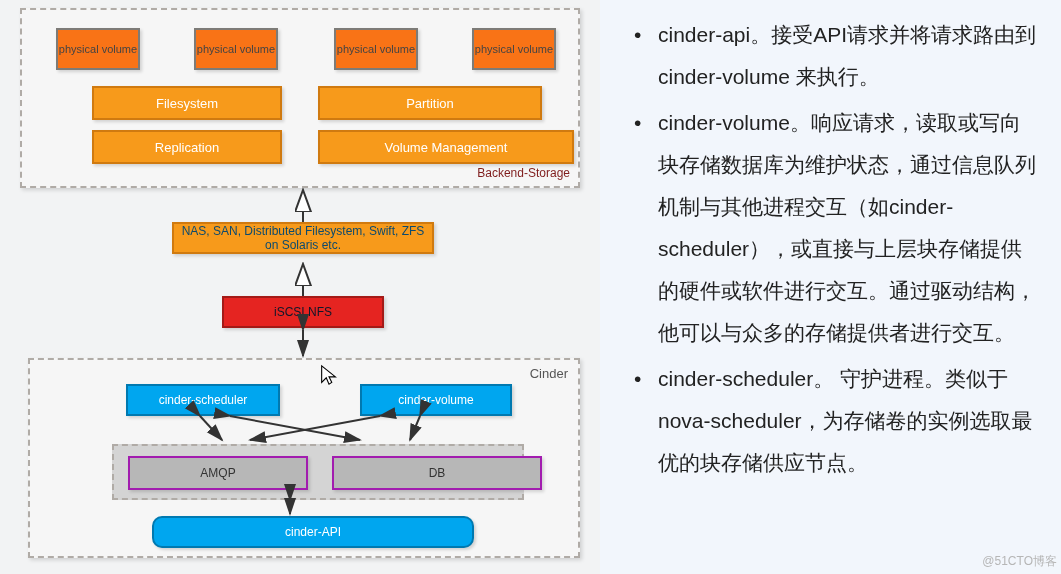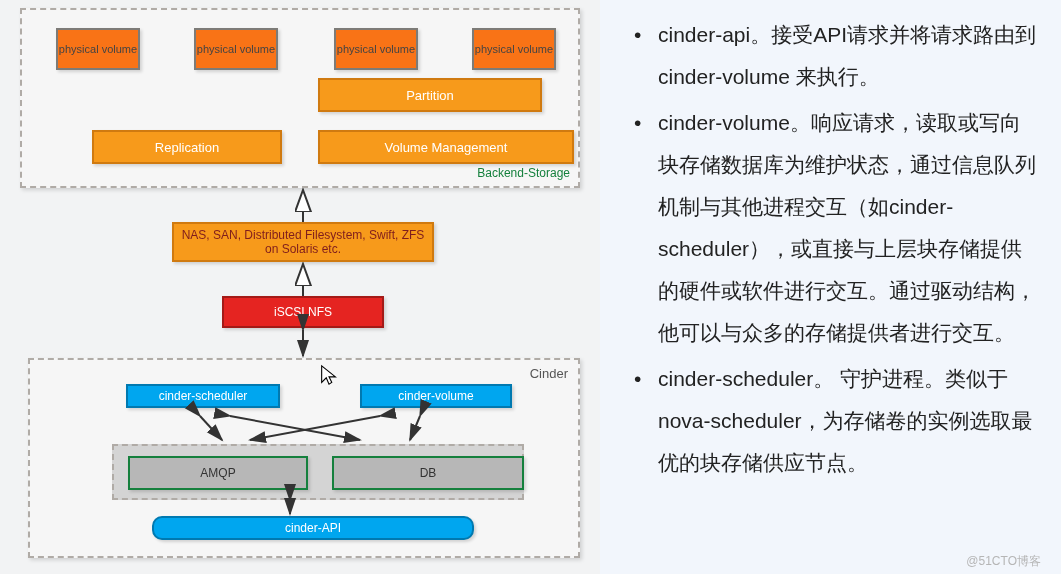--- a/index.html
+++ b/index.html
@@ -23,21 +23,21 @@
   .backend-box {
     position: absolute;
     left: 20px; top: 8px;
     width: 560px; height: 180px;
     border: 2px dashed #b0aba6;
     background: #f6f6f6;
     box-shadow: 2px 2px 4px rgba(0,0,0,0.15);
   }
   .backend-label {
     position: absolute; right: 8px; bottom: 6px;
-    font-size: 12px; color: #15803d;
+    font-size: 12px; color: #7f1d1d;
   }
 
   .pv {
     position: absolute;
     width: 84px; height: 42px;
     border: 2px solid #7d7b77;
     background: #f97316;
     font-size: 11px; color: #444;
     display: flex; align-items: center; justify-content: center;
     text-align: center; line-height: 1.1;
@@ -52,62 +52,62 @@
     position: absolute;
     height: 34px;
     background: #f79a1b;
     border: 2px solid #d07a10;
     color: #fff; font-size: 13px;
     display: flex; align-items: center; justify-content: center;
     box-shadow: 2px 2px 3px rgba(0,0,0,0.15);
   }
   .fs   { left: 70px;  top: 76px;  width: 190px; }
   .rep  { left: 70px;  top: 120px; width: 190px; }
-  .part { left: 296px; top: 68px;  width: 224px; }
+  .part { left: 296px; top: 76px;  width: 224px; }
   .vmg  { left: 296px; top: 120px; width: 256px; }
 
   
   .nas-box {
     position: absolute;
     left: 172px; top: 222px;
-    width: 262px; height: 40px;
+    width: 262px; height: 32px;
     background: #f79a1b;
     border: 2px solid #d07a10;
-    color: #7f1d1d; font-size: 12px; text-align: center;
+    color: #0c4a6e; font-size: 12px; text-align: center;
     display: flex; align-items: center; justify-content: center;
     line-height: 1.2;
     box-shadow: 2px 2px 3px rgba(0,0,0,0.15);
   }
   .iscsi-box {
     position: absolute;
     left: 222px; top: 296px;
     width: 162px; height: 32px;
     background: #e52421;
     border: 2px solid #a41a17;
-    color: #ffffff; font-size: 12px;
+    color: #0f172a; font-size: 12px;
     display: flex; align-items: center; justify-content: center;
     box-shadow: 2px 2px 3px rgba(0,0,0,0.15);
   }
 
   
   .cinder-box {
     position: absolute;
     left: 28px; top: 358px;
     width: 552px; height: 200px;
     border: 2px dashed #b0aba6;
     background: #f6f6f6;
     box-shadow: 2px 2px 4px rgba(0,0,0,0.15);
   }
   .cinder-label {
     position: absolute; right: 10px; top: 6px;
     font-size: 13px; color: #555;
   }
   .blue-box {
     position: absolute;
-    height: 24px;
+    height: 32px;
     background: #00a6ef;
     border: 2px solid #0079b0;
     color: #fff; font-size: 12px;
     display: flex; align-items: center; justify-content: center;
     box-shadow: 2px 2px 3px rgba(0,0,0,0.15);
   }
   .csched { left: 96px;  top: 24px;  width: 154px; }
   .cvol   { left: 330px; top: 24px;  width: 152px; }
   .capi   { left: 122px; top: 156px; width: 322px; border-radius: 10px; }
 
@@ -115,27 +115,27 @@
     position: absolute;
     left: 82px; top: 84px;
     width: 412px; height: 56px;
     border: 2px dashed #b0aba6;
     background: #d4d4d4;
   }
   .gray-box {
     position: absolute;
     height: 34px;
     background: #b7b7b7;
-    border: 2px solid #15803d;
+    border: 2px solid #a21caf;
     color: #333; font-size: 12px;
     display: flex; align-items: center; justify-content: center;
     box-shadow: 2px 2px 3px rgba(0,0,0,0.15);
   }
   .amqp { left: 14px;  top: 10px; width: 180px; }
-  .db   { left: 218px; top: 10px; width: 192px; text-align: right; }
+  .db   { left: 218px; top: 10px; width: 210px; text-align: right; }
 
   
   svg.arrows {
     position: absolute; left: 0; top: 0;
     width: 600px; height: 574px;
     pointer-events: none;
   }
 
   .cursor-icon {
     position: absolute; left: 318px; top: 364px;
@@ -152,37 +152,38 @@
     line-height: 2.0;
   }
   .textcol ul { list-style: none; }
   .textcol li { position: relative; padding-left: 24px; margin-bottom: 4px; }
   .textcol li::before {
     content: "•"; position: absolute; left: 0; top: 0;
     color: #222; font-size: 21px;
   }
 
   .watermark {
-    position: absolute; right: 20px; bottom: 4px;
+    position: absolute; right: 4px; bottom: 4px;
     font-size: 12px; color: #b6b6b6;
   }
 </style>
 </head>
 <body>
 
 <div class="main">
 
   <div class="diagram">
 
     <div class="backend-box">
       <span class="backend-label">Backend-Storage</span>
       <div class="pv pv1">physical volume</div>
       <div class="pv pv2">physical volume</div>
       <div class="pv pv3">physical volume</div>
       <div class="pv pv4">physical volume</div>
+      <div class="orange-box fs">Filesystem</div>
       <div class="orange-box rep">Replication</div>
       <div class="orange-box part">Partition</div>
       <div class="orange-box vmg">Volume Management</div>
     </div>
 
     <div class="nas-box">NAS, SAN, Distributed Filesystem, Swift, ZFS on Solaris etc.</div>
     <div class="iscsi-box">iSCSI,NFS</div>
 
     <div class="cinder-box">
       <span class="cinder-label">Cinder</span>

